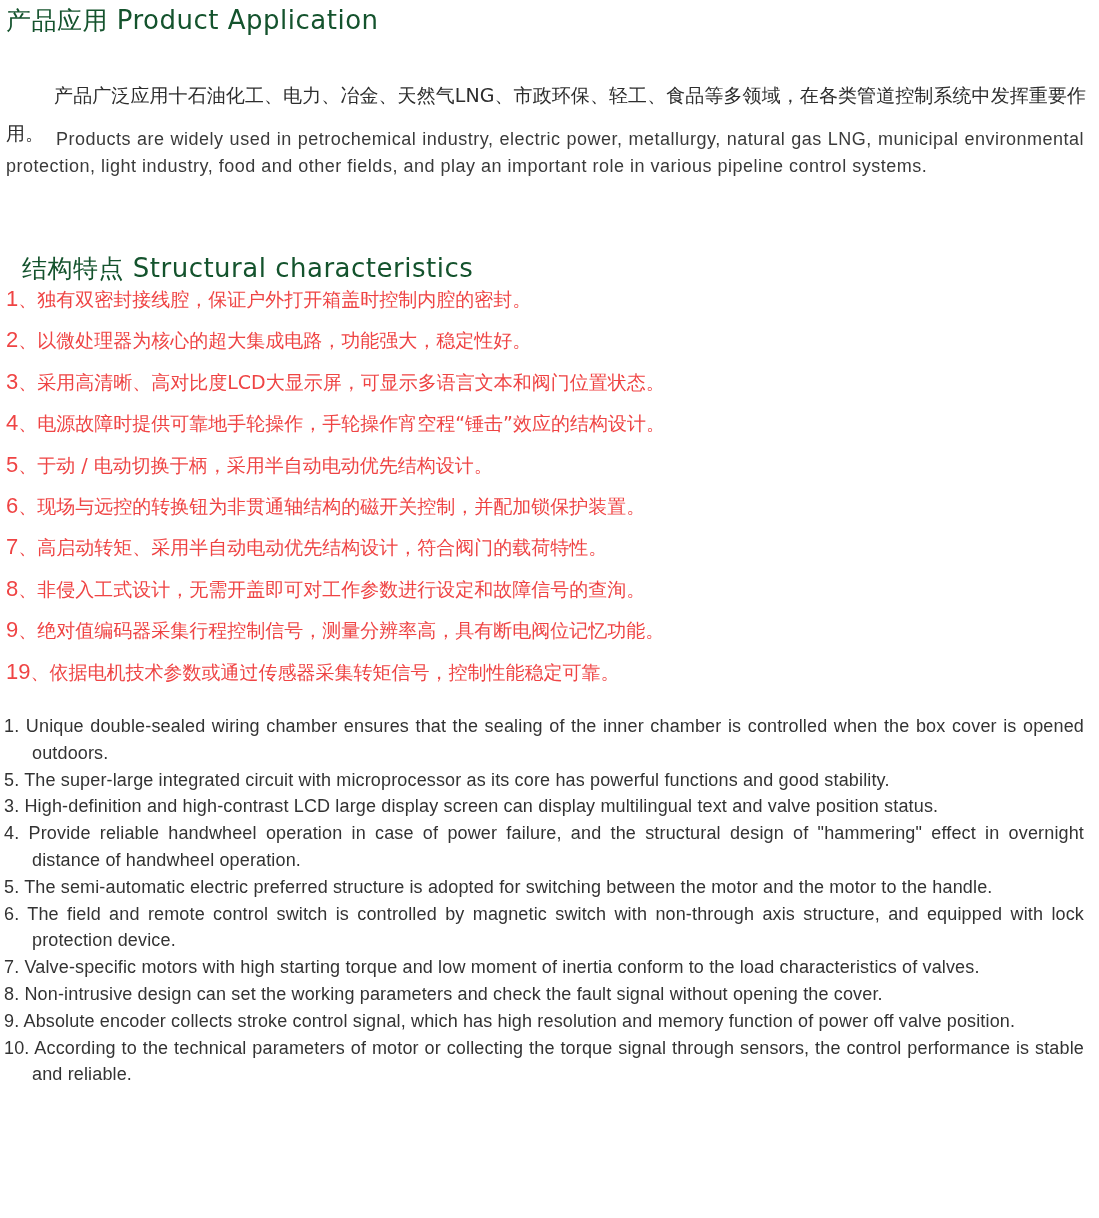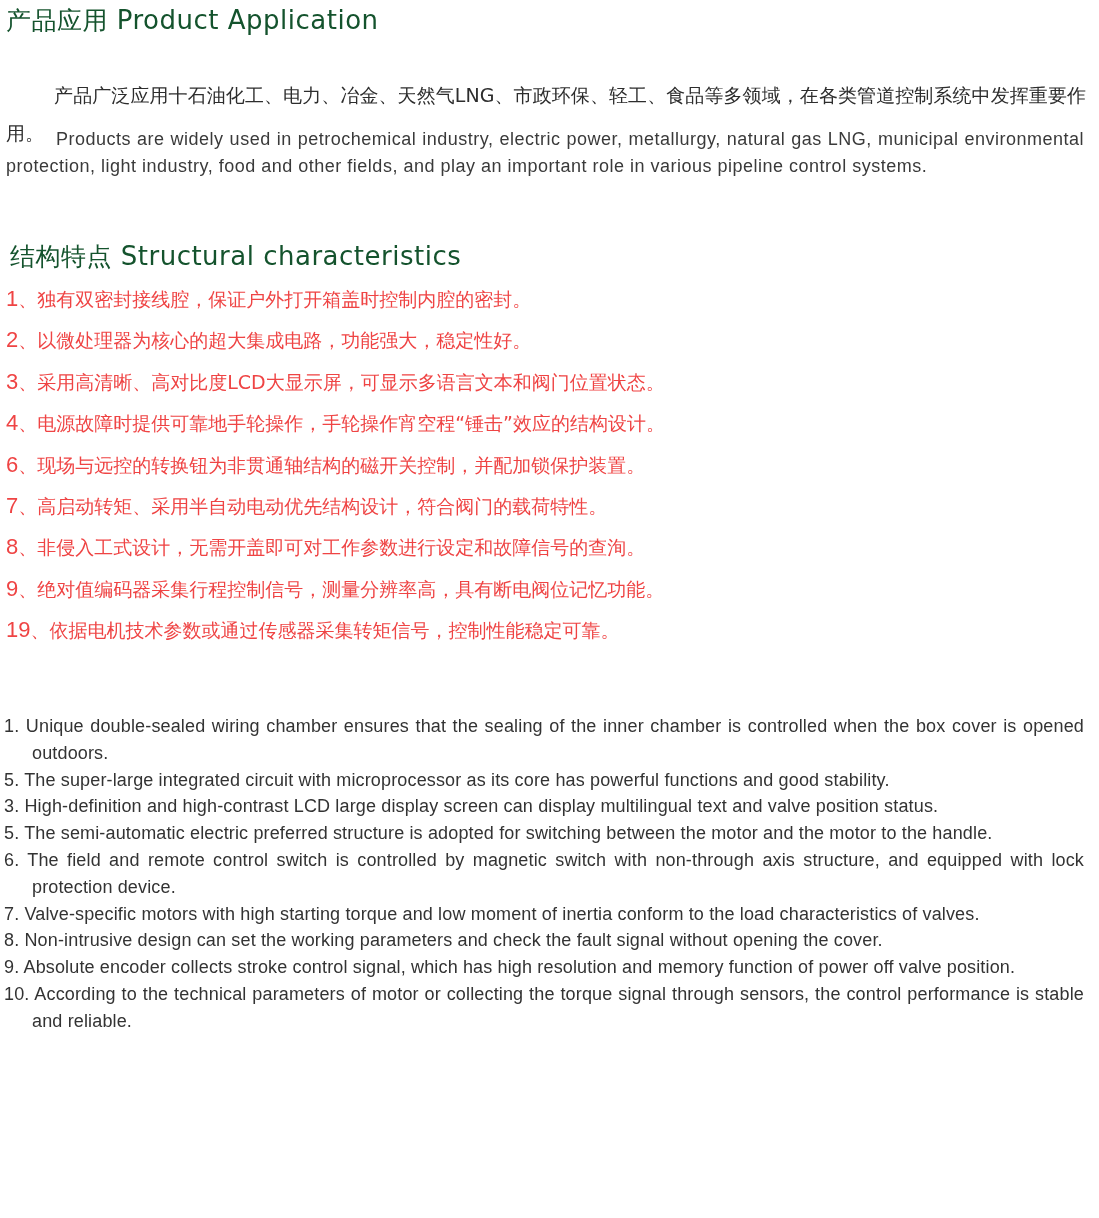--- a/index.html
+++ b/index.html
@@ -52,40 +52,42 @@
 </h2>
 
 <div class="cn-para" style="top:48px;">
   <span class="indent"></span><span>产品广泛应用十石油化工、电力、冶金、天然气LNG、市政环保、轻工、食品等多领域，在各类管道控制系统中发挥重要作用。</span>
 </div>
 
 <div class="en-para" style="top:126px;">
   <span class="indent"></span><span>Products are widely used in petrochemical industry, electric power, metallurgy, natural gas LNG, municipal environmental protection, light industry, food and other fields, and play an important role in various pipeline control systems.</span>
 </div>
 
-<h2 class="h2" style="top:236px;margin:4px;">
+<h2 class="h2" style="top:236px;margin:16px;">
   <span class="zh">结构特点</span>
   <span>Structural characteristics</span>
 </h2>
 
 <ul class="cn-list">
   <li><span class="num">1</span><span>、独有双密封接线腔，保证户外打开箱盖时控制内腔的密封。</span></li>
   <li><span class="num">2</span><span>、以微处理器为核心的超大集成电路，功能强大，稳定性好。</span></li>
   <li><span class="num">3</span><span>、采用高清晰、高对比度LCD大显示屏，可显示多语言文本和阀门位置状态。</span></li>
   <li><span class="num">4</span><span>、电源故障时提供可靠地手轮操作，手轮操作宵空程“锤击”效应的结构设计。</span></li>
+  <li><span class="num">5</span><span>、于动 / 电动切换于柄，采用半自动电动优先结构设计。</span></li>
   <li><span class="num">6</span><span>、现场与远控的转换钮为非贯通轴结构的磁开关控制，并配加锁保护装置。</span></li>
   <li><span class="num">7</span><span>、高启动转矩、采用半自动电动优先结构设计，符合阀门的载荷特性。</span></li>
   <li><span class="num">8</span><span>、非侵入工式设计，无需开盖即可对工作参数进行设定和故障信号的查洵。</span></li>
   <li><span class="num">9</span><span>、绝对值编码器采集行程控制信号，测量分辨率高，具有断电阀位记忆功能。</span></li>
   <li><span class="num">19</span><span>、依据电机技术参数或通过传感器采集转矩信号，控制性能稳定可靠。</span></li>
 </ul>
 
 <ul class="en-list">
   <li>1. Unique double-sealed wiring chamber ensures that the sealing of the inner chamber is controlled when the box cover is opened outdoors.</li>
   <li>5. The super-large integrated circuit with microprocessor as its core has powerful functions and good stability.</li>
   <li>3. High-definition and high-contrast LCD large display screen can display multilingual text and valve position status.</li>
+  <li>4. Provide reliable handwheel operation in case of power failure, and the structural design of "hammering" effect in overnight distance of handwheel operation.</li>
   <li>5. The semi-automatic electric preferred structure is adopted for switching between the motor and the motor to the handle.</li>
   <li>6. The field and remote control switch is controlled by magnetic switch with non-through axis structure, and equipped with lock protection device.</li>
   <li>7. Valve-specific motors with high starting torque and low moment of inertia conform to the load characteristics of valves.</li>
   <li>8. Non-intrusive design can set the working parameters and check the fault signal without opening the cover.</li>
   <li>9. Absolute encoder collects stroke control signal, which has high resolution and memory function of power off valve position.</li>
   <li>10. According to the technical parameters of motor or collecting the torque signal through sensors, the control performance is stable and reliable.</li>
 </ul>
 
 </body></html>

